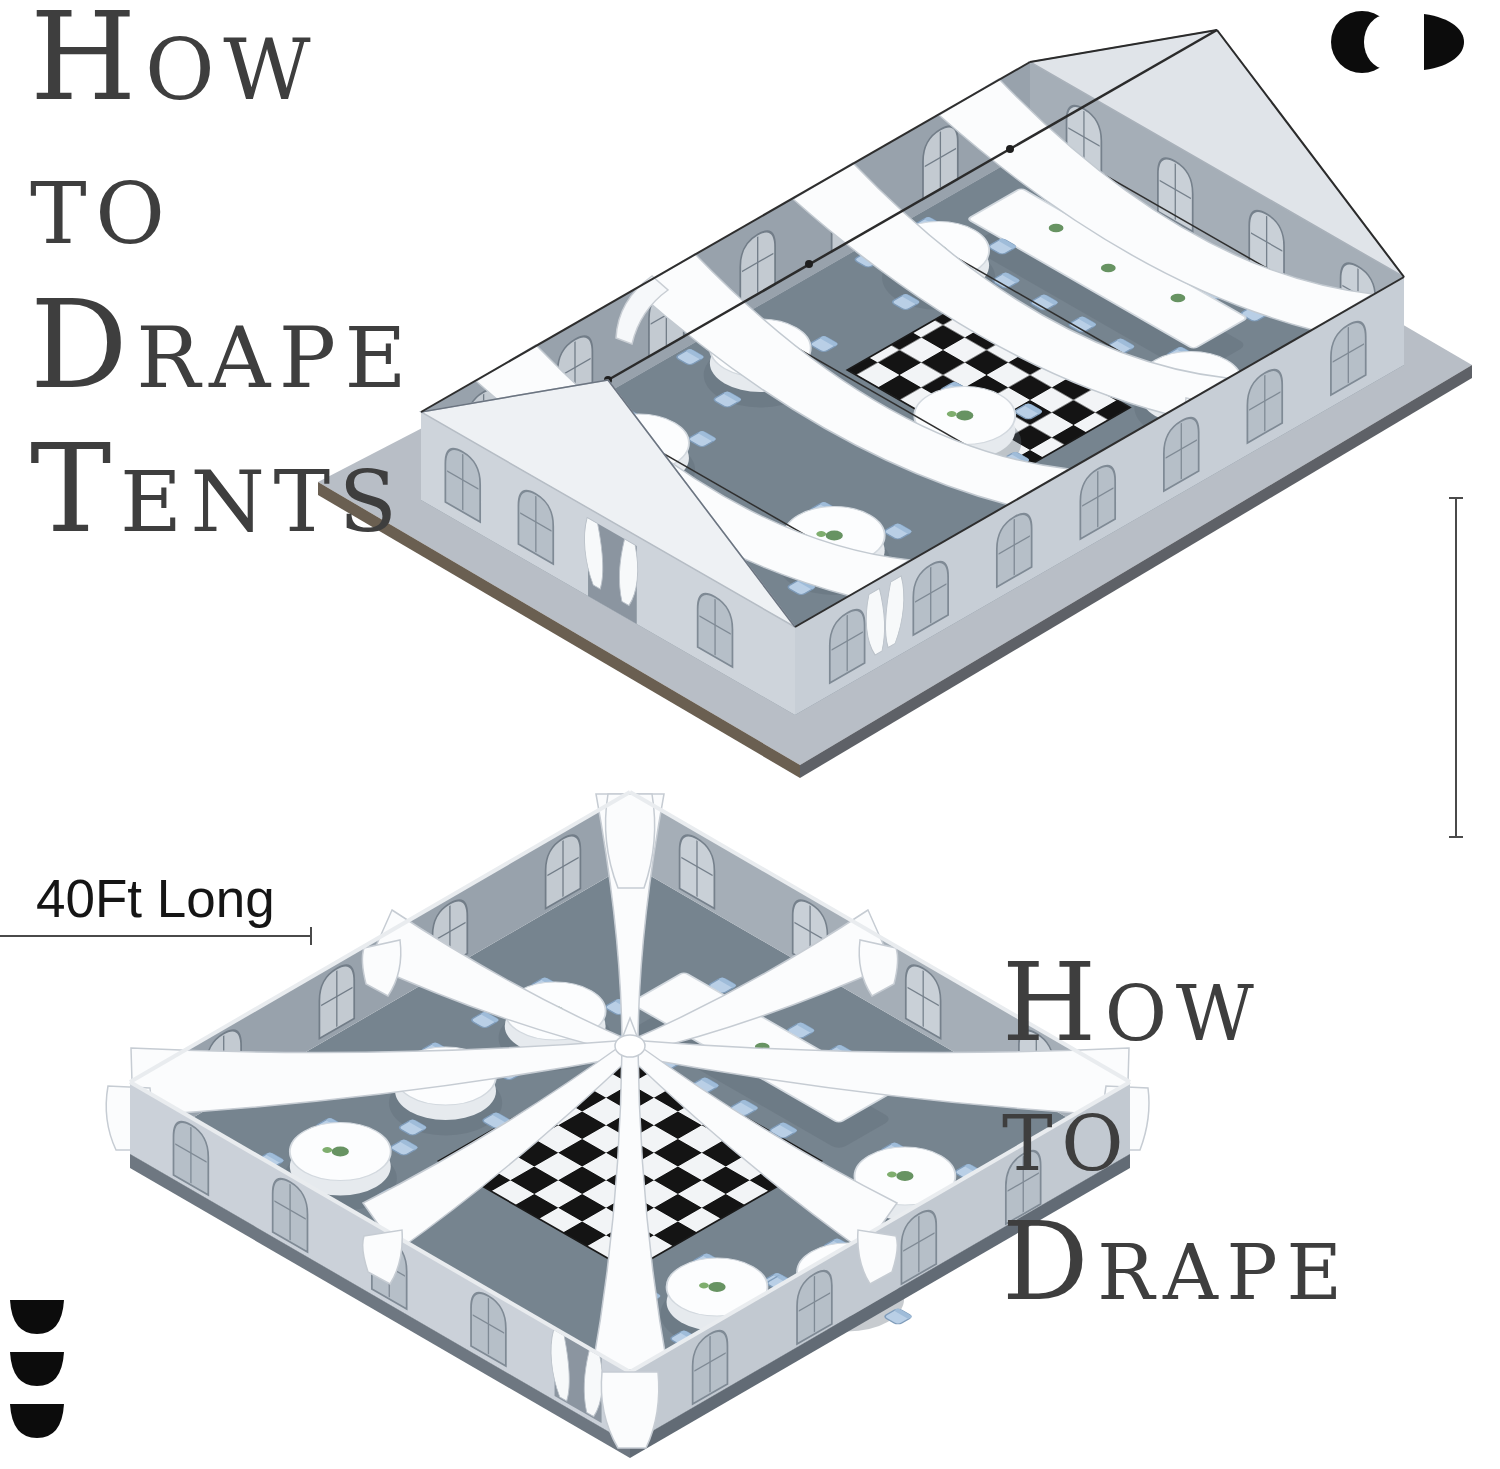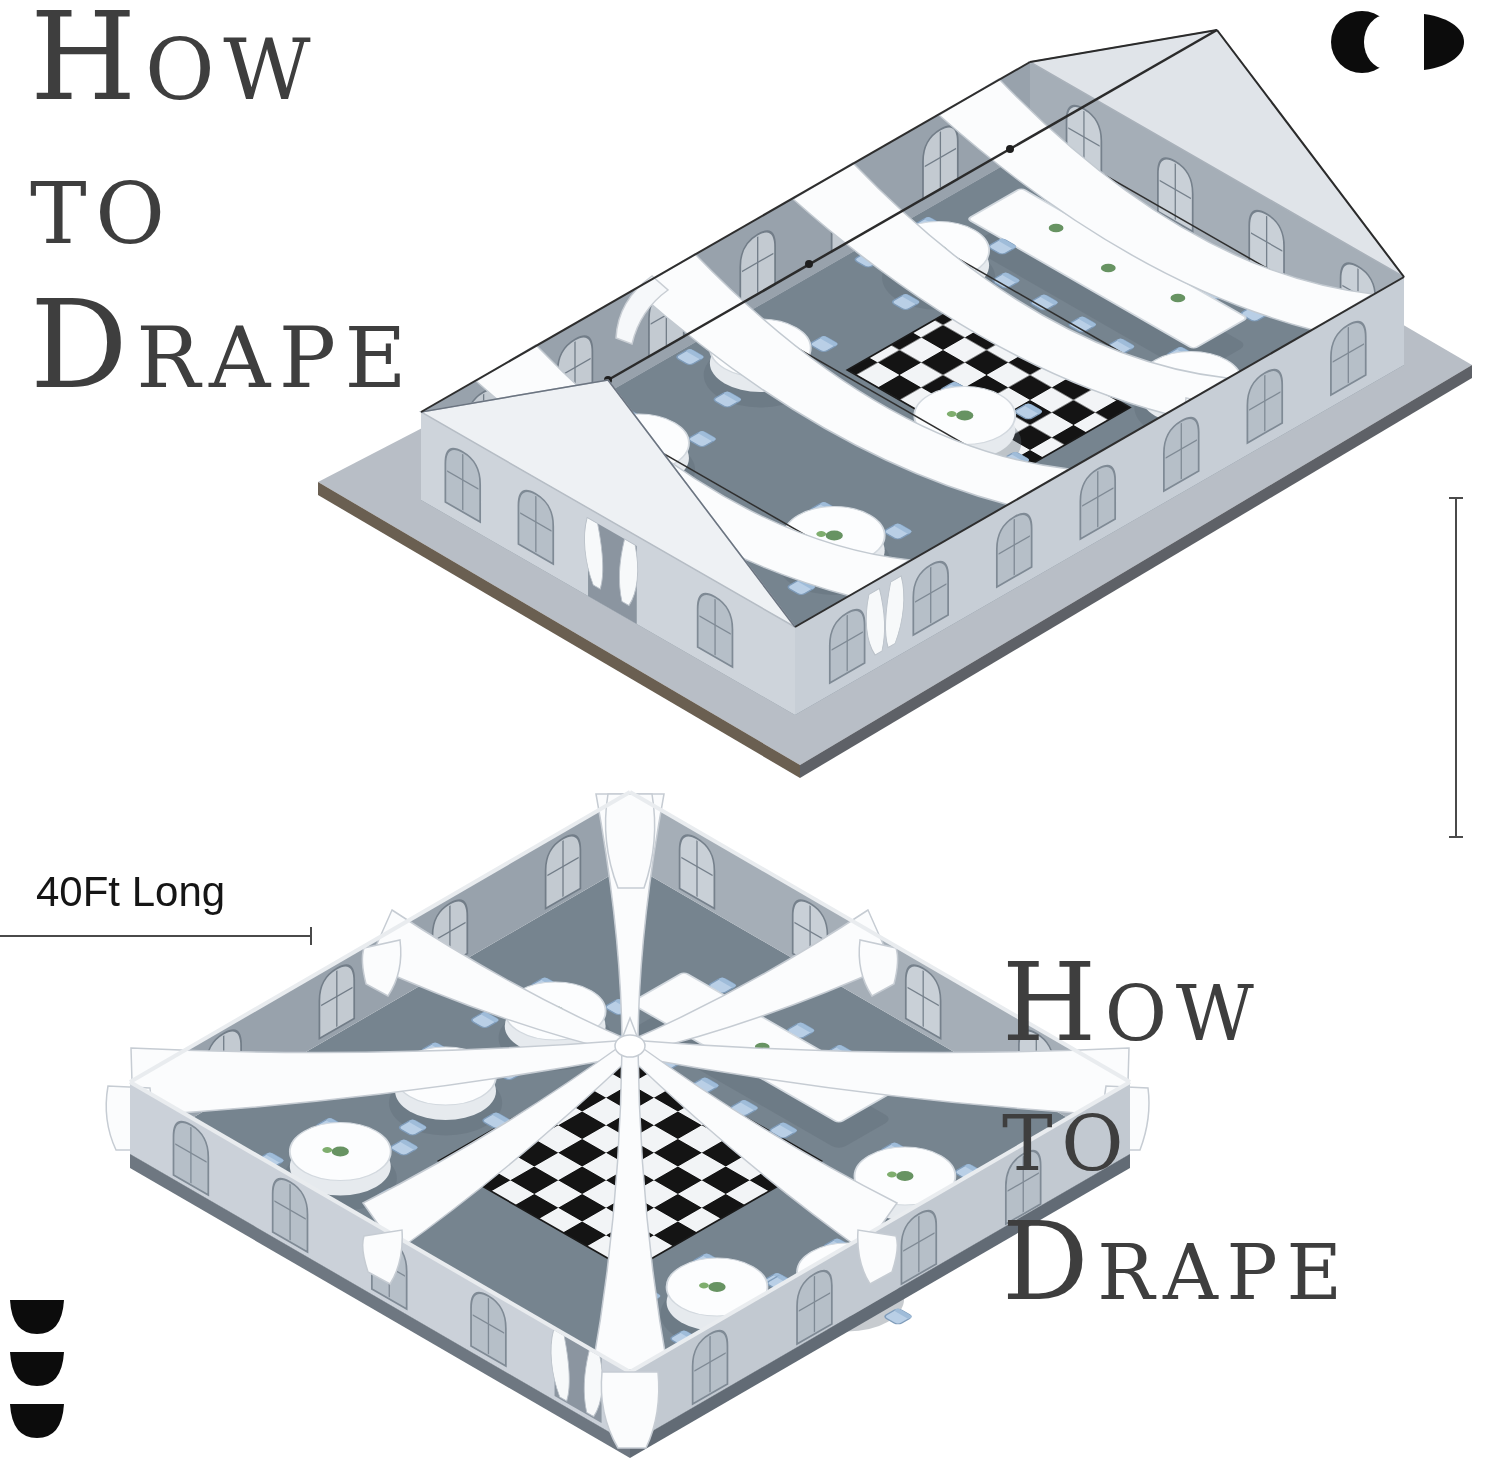--- a/index.html
+++ b/index.html
@@ -3,21 +3,21 @@
 <meta charset="utf-8">
 <style>
   html,body{margin:0;padding:0;background:#ffffff;}
   #stage{position:relative;width:1500px;height:1469px;background:#ffffff;overflow:hidden;
          font-family:"Liberation Sans", sans-serif;border-radius:25px;}
   #art{position:absolute;left:0;top:0;}
   .title{position:absolute;font-family:"DejaVu Serif", serif;font-variant:small-caps;
          color:#3e3e3e;font-weight:500;}
   .title-top{left:30px;top:-14px;font-size:122px;line-height:1.18;letter-spacing:0.07em;}
   .title-bottom{left:1002px;top:938px;font-size:108px;line-height:1.2;letter-spacing:0.08em;}
-  .dim-label{position:absolute;left:36px;top:868px;font-size:42px;color:#151515;
+  .dim-label{position:absolute;left:36px;top:868px;font-size:53px;color:#151515;
              font-family:"Liberation Sans", sans-serif;}
   .dim-h{position:absolute;left:0;top:935px;width:312px;height:2px;background:#4a4a4a;}
   .dim-h-tick{position:absolute;left:310px;top:927px;width:2px;height:18px;background:#4a4a4a;}
   .dim-v{position:absolute;left:1455px;top:498px;width:2px;height:340px;background:#4a4a4a;}
   .dim-v-tick-top{position:absolute;left:1449px;top:497px;width:14px;height:2px;background:#4a4a4a;}
   .dim-v-tick-bot{position:absolute;left:1449px;top:836px;width:14px;height:2px;background:#4a4a4a;}
   .logo{position:absolute;}
   .logo-tr{left:1328px;top:6px;}
   .logo-bl{left:8px;top:1298px;}
 </style>
@@ -287,20 +287,21 @@
       <path d="M630,1018 L620,1044 L640,1044 Z" fill="#fbfcfd" stroke="#c6ccd3" stroke-width="1.5"></path>
       <ellipse cx="630" cy="1046" rx="15" ry="11" fill="#ffffff" stroke="#c6ccd3" stroke-width="1.5"></ellipse>
     </g>
   </g>
 </svg>
 
 <div class="title title-top">
   <div class="title-line">How</div>
   <div class="title-line">to</div>
   <div class="title-line">Drape</div>
+  <div class="title-line">Tents</div>
 </div>
 
 <div class="title title-bottom">
   <div class="title-line">How</div>
   <div class="title-line">to</div>
   <div class="title-line">Drape</div>
 </div>
 
 <div class="dim-label">40Ft Long</div>
 <div class="dim-h"></div>

